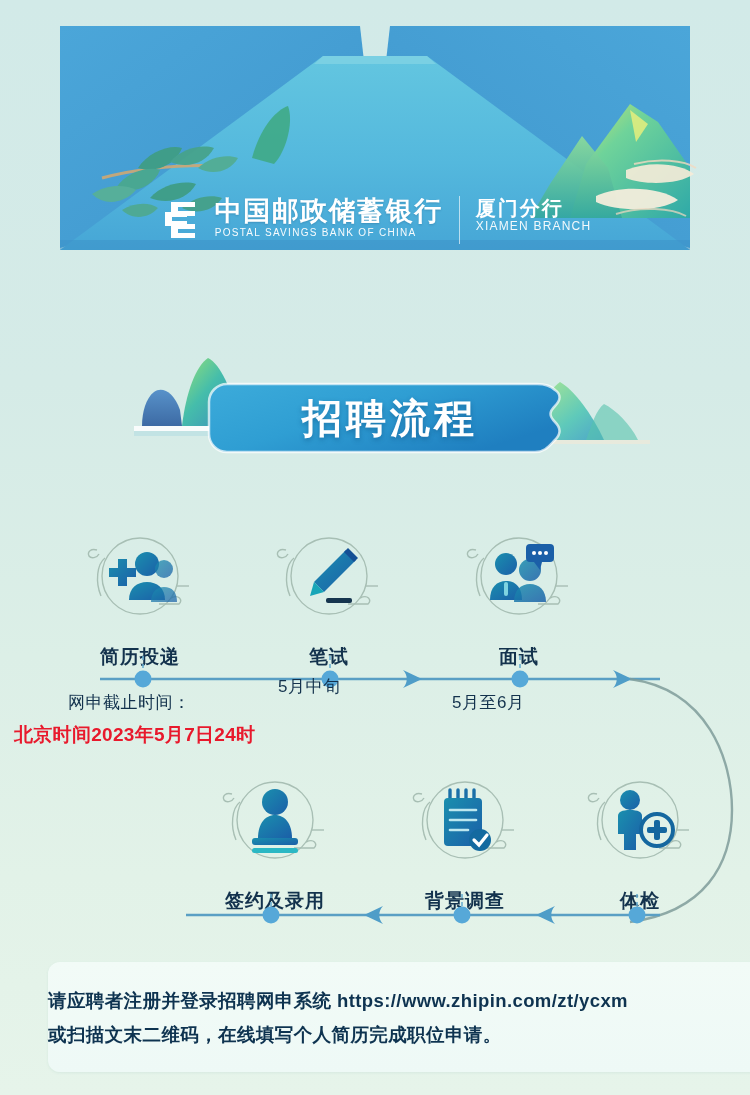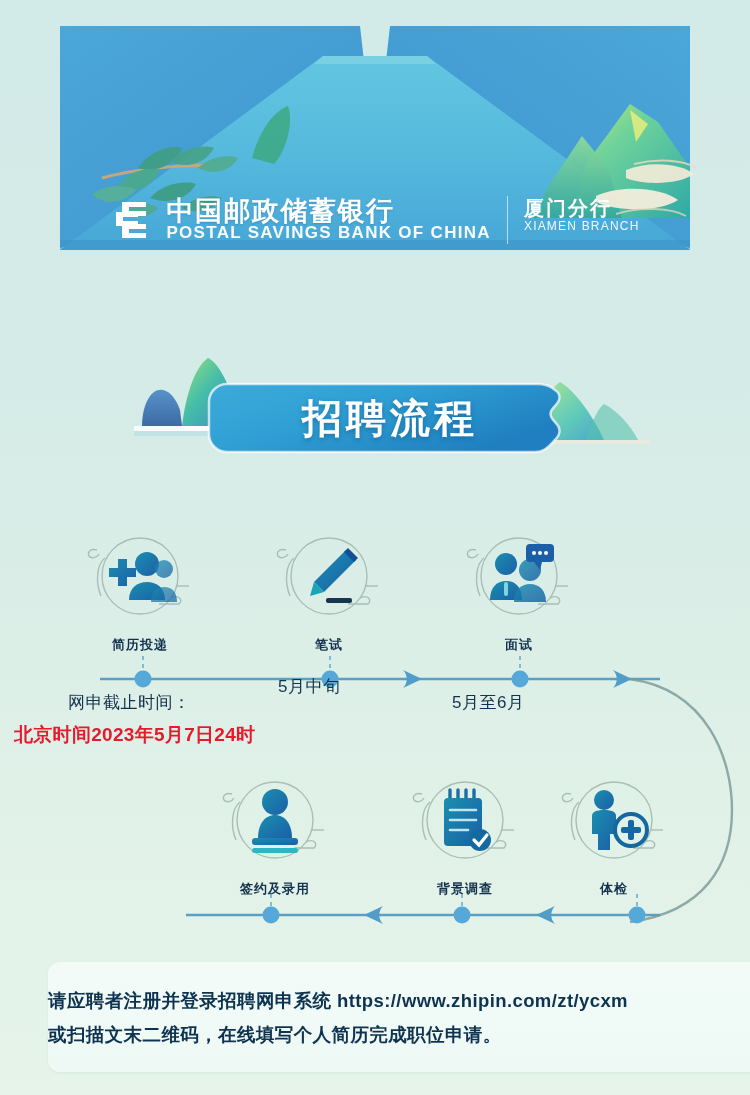--- a/index.html
+++ b/index.html
@@ -13,39 +13,39 @@
     background:linear-gradient(180deg,#d2eae8 0%,#d5ebe7 35%,#dcefe7 60%,#e2f2e8 80%,#e6f4ea 100%);}
 
   
   .header{position:absolute;left:30px;top:18px;width:690px;height:260px;}
   .env-svg{position:absolute;inset:0;}
   .logo-wrap{position:absolute;left:0;top:178px;width:690px;
     display:flex;align-items:flex-start;justify-content:center;gap:0px;}
   .logo-mark{width:46px;height:46px;margin-right:10px;flex:none;}
   .logo-cn{color:#ffffff;font-size:27px;font-weight:bold;letter-spacing:1.5px;
     line-height:30px;white-space:nowrap;text-shadow:0 1px 2px rgba(20,70,110,.25);}
-  .logo-en{color:#ffffff;font-size:17px;letter-spacing:1.3px;line-height:14px;
-    white-space:nowrap;font-weight:bold;opacity:.96;}
+  .logo-en{color:#ffffff;font-size:10px;letter-spacing:1.3px;line-height:14px;
+    white-space:nowrap;font-weight:normal;opacity:.96;}
   .logo-div{width:1px;height:48px;background:rgba(255,255,255,.62);margin:0 16px;}
   .br-cn{color:#ffffff;font-size:20px;font-weight:bold;letter-spacing:2px;line-height:24px;white-space:nowrap;}
   .br-en{color:#ffffff;font-size:12px;letter-spacing:1.2px;line-height:13px;white-space:nowrap;opacity:.93;}
 
   
   .title-zone{position:absolute;left:0;top:330px;width:668px;height:145px;}
   .title-banner{position:absolute;left:205px;top:48px;width:370px;height:80px;}
   .title-text{position:absolute;left:205px;top:48px;width:370px;height:80px;
     display:flex;align-items:center;justify-content:center;
     color:#ffffff;font-size:40px;font-weight:bold;letter-spacing:4px;
     text-shadow:0 2px 5px rgba(10,70,120,.45);}
 
   
   .steps-row{position:absolute;width:750px;height:0;}
   .step{position:absolute;width:150px;text-align:center;}
   .step-ico{position:relative;width:110px;height:110px;margin:0 auto;}
-  .step-label{margin-top:2px;color:#13324d;font-size:13px;font-weight:bold;letter-spacing:1px;
+  .step-label{margin-top:10px;color:#13324d;font-size:19px;font-weight:bold;letter-spacing:1px;
     white-space:nowrap;font-family:Liberation Mono, monospace;}
 
   
   .tl{position:absolute;left:0;width:750px;}
   .tl-text{position:absolute;color:#13324d;font-size:17px;letter-spacing:.5px;white-space:nowrap;text-align:center;}
   .tl-red{position:absolute;color:#e8192c;font-size:19px;font-weight:bold;
     letter-spacing:.3px;white-space:nowrap;}
 
   
   .note{position:absolute;left:48px;top:962px;width:738px;height:110px;
@@ -372,21 +372,21 @@
               <path d="M40,52 L66,52"></path>
               <path d="M40,62 L58,62"></path>
           </g>
           <circle cx="70" cy="72" r="11" fill="#146aa0"></circle>
           <path d="M64,72 L69,77 L77,67" stroke="#ffffff" stroke-width="3.2" fill="none" stroke-linecap="round"></path>
         </svg>
       </div>
       <div class="step-label">背景调查</div>
     </div>
 
-    <div class="step" style="left:539px;">
+    <div class="step" style="left:565px;">
       <div class="step-ico">
         <svg viewBox="0 0 110 110" style="position:absolute;inset:0;">
           <defs>
             <linearGradient id="ic6" x1="0" y1="0" x2="1" y2="1">
               <stop offset="0%" stop-color="#1a8fae"></stop>
                 <stop offset="100%" stop-color="#1b5fa8"></stop>
             </linearGradient>
           </defs>
           <g fill="none" stroke="#9fb7ac" stroke-width="1.4" opacity=".85">
             <circle cx="55" cy="52" r="38"></circle>

